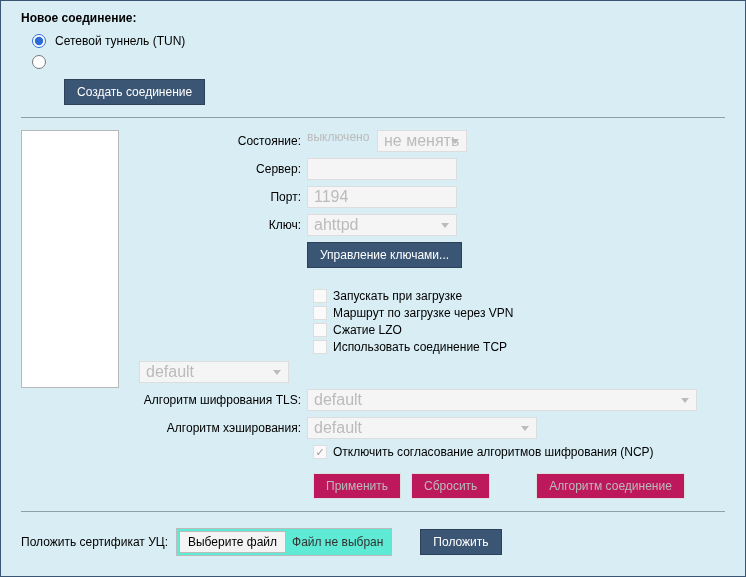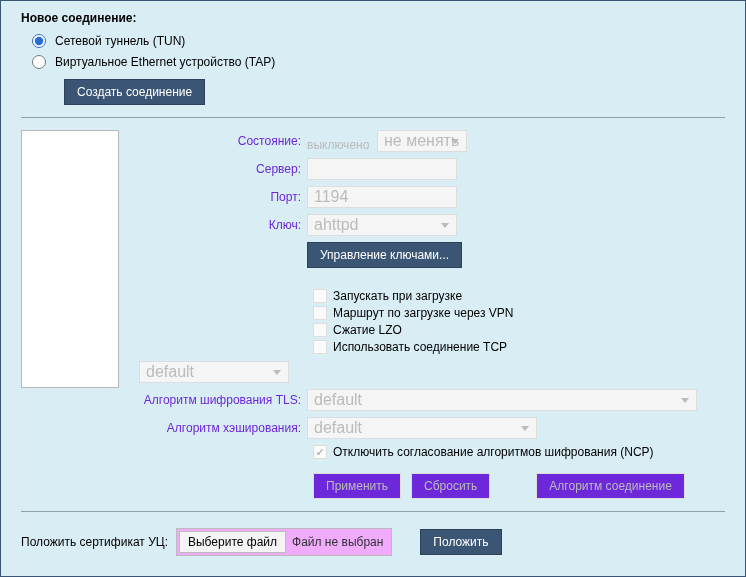--- a/index.html
+++ b/index.html
@@ -33,21 +33,21 @@
   }
   .btn {
     background: #3b5675;
     color: #fff;
     border: 1px solid #2d4158;
     padding: 5px 12px;
     font-size: 12px;
     cursor: pointer;
   }
   .btn.disabled {
-    background: #6d28d9;
+    background: #be185d;
     color: #bbb;
     border: 1px solid #ddd;
     cursor: default;
   }
   hr.sep {
     border: none;
     border-top: 1px solid #8aa0aa;
     margin: 12px 0;
   }
   .main-area {
@@ -67,25 +67,25 @@
   }
   .form-row {
     display: flex;
     align-items: center;
     margin-bottom: 6px;
   }
   .form-label {
     width: 168px;
     text-align: right;
     padding-right: 6px;
-    color: #6d28d9;
+    color: #000000;
   }
   .form-cell {
     display: flex;
-    align-items: flex-end;
+    align-items: flex-start;
     gap: 6px;
   }
   .field {
     height: 22px;
     border: 1px solid #ddd;
     background: #f5f5f5;
     color: #bbb;
     padding: 0 6px;
     font-size: 16px;
   }
@@ -125,21 +125,21 @@
   .bottom {
     display: flex;
     align-items: center;
     gap: 8px;
     margin-top: 16px;
   }
   .file-widget {
     display: inline-flex;
     align-items: center;
     border: 1px solid #bbb;
-    background: #f0abfc;
+    background: #5eead4;
     padding: 2px;
     gap: 6px;
   }
   .file-btn {
     background: #f4f4f4;
     border: 1px solid #bbb;
     padding: 3px 8px;
     font-size: 12px;
     cursor: pointer;
   }
@@ -164,21 +164,20 @@
 
 <div class="panel">
   <div class="heading">Новое соединение:</div>
 
   <label class="radio-row">
     <input type="radio" name="conntype" checked="" style="">
     <span>Сетевой туннель (TUN)</span>
   </label>
   <label class="radio-row">
     <input type="radio" name="conntype" style="">
-    <span>Виртуальное Ethernet устройство (TAP)</span>
   </label>
 
   <div style="margin-top:10px;padding-left:43px;">
     <button class="btn">Создать соединение</button>
   </div>
 
   <hr class="sep">
 
   <div class="main-area">
     <div class="listbox"></div>

